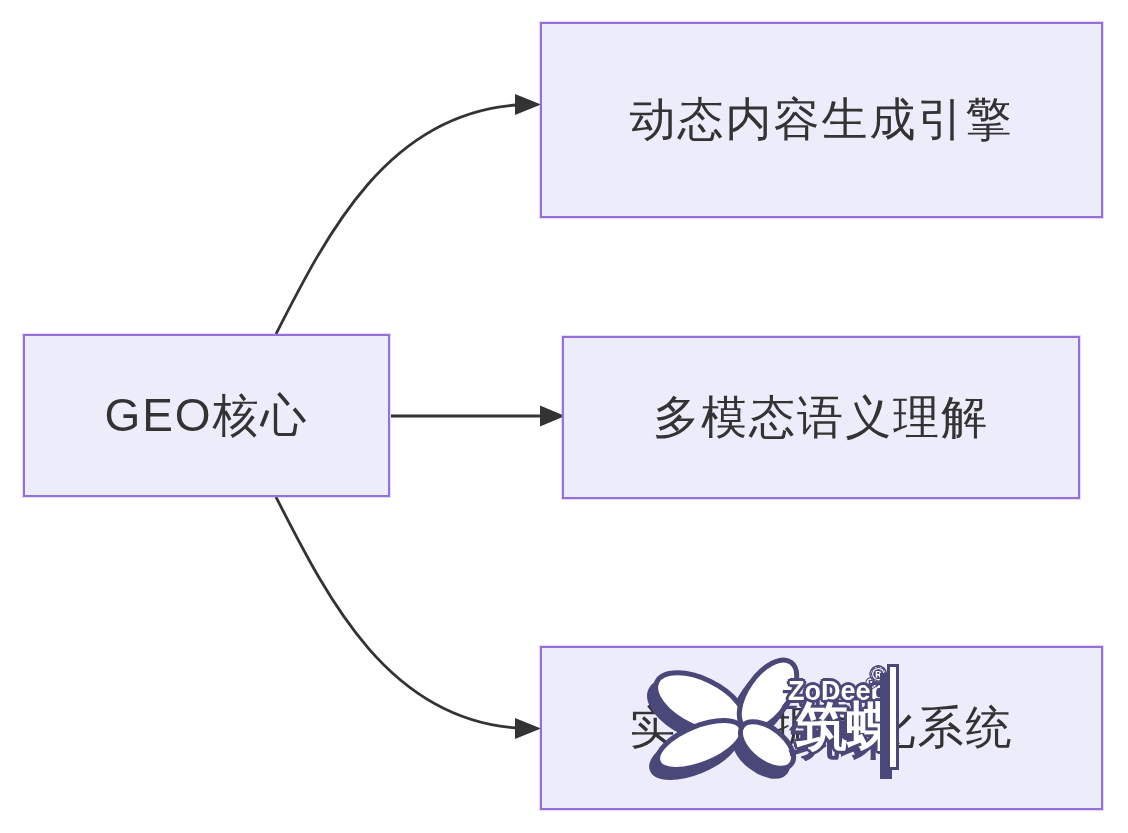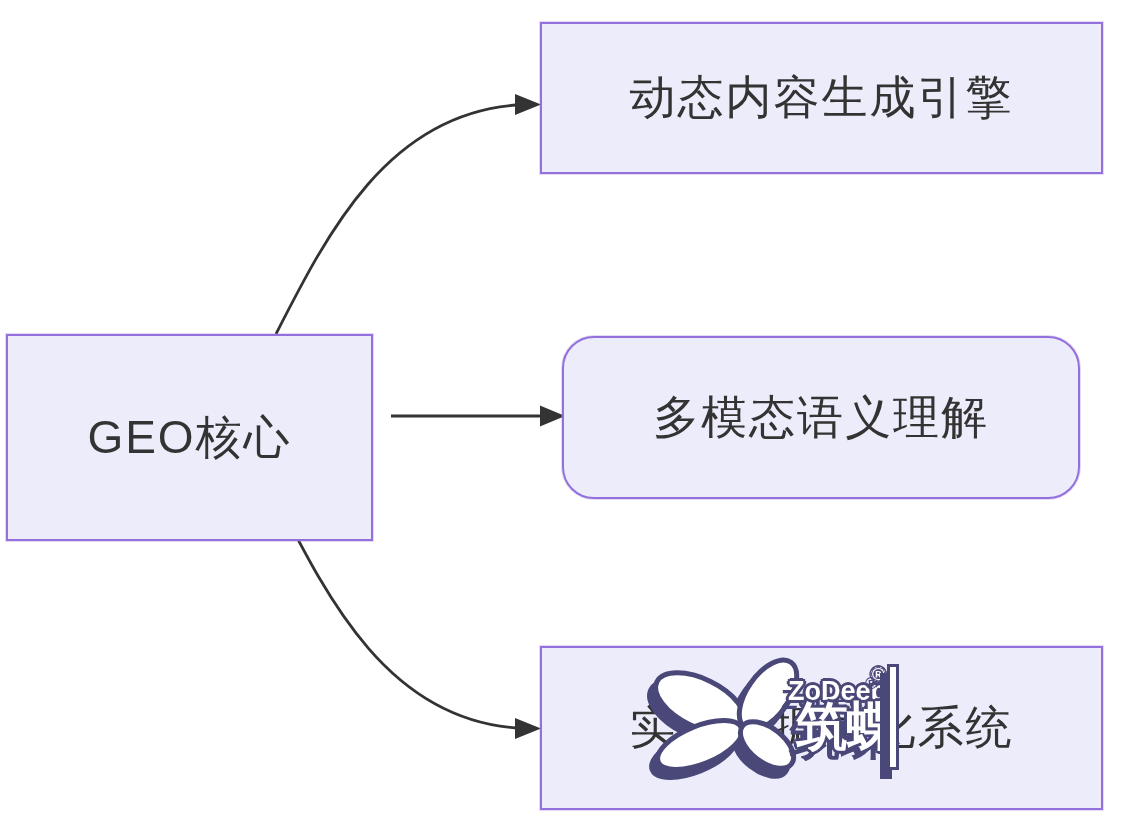--- a/index.html
+++ b/index.html
@@ -10,23 +10,23 @@
   .edges{position:absolute;left:0;top:0;}
   .edge-line{fill:none;stroke:#333333;stroke-width:2.8px;}
   .edge-arrow{fill:#333333;stroke:none;}
 
   .node{
     position:absolute;background:#ECECFB;border:2.5px solid #9370DB;
     box-sizing:border-box;display:flex;align-items:center;justify-content:center;
     color:#333333;font-size:46px;letter-spacing:2px;white-space:nowrap;
     box-shadow:0 0 0 1px rgba(147,112,219,0.25);
   }
-  .node-core{left:6px;top:334px;width:367px;height:207px;}
-  .node-engine{left:540px;top:22px;width:563px;height:152px;}
-  .node-semantic{left:562px;top:336px;width:518px;height:163px;border-radius:32px;}
+  .node-core{left:23px;top:334px;width:367px;height:163px;}
+  .node-engine{left:540px;top:22px;width:563px;height:196px;}
+  .node-semantic{left:562px;top:336px;width:518px;height:163px;}
   .node-realtime{left:540px;top:646px;width:563px;height:164px;}
 
   .watermark{position:absolute;left:0;top:0;width:1033px;height:833px;pointer-events:none;}
   .wm-text{
     position:absolute;color:#FFFFFF;line-height:1;font-weight:bold;
     text-shadow:
       3px 0 0 #4A4878,-3px 0 0 #4A4878,0 3px 0 #4A4878,0 -3px 0 #4A4878,
       2px 2px 0 #4A4878,-2px 2px 0 #4A4878,2px -2px 0 #4A4878,-2px -2px 0 #4A4878,
       -7px 9px 0 #4A4878;
   }

